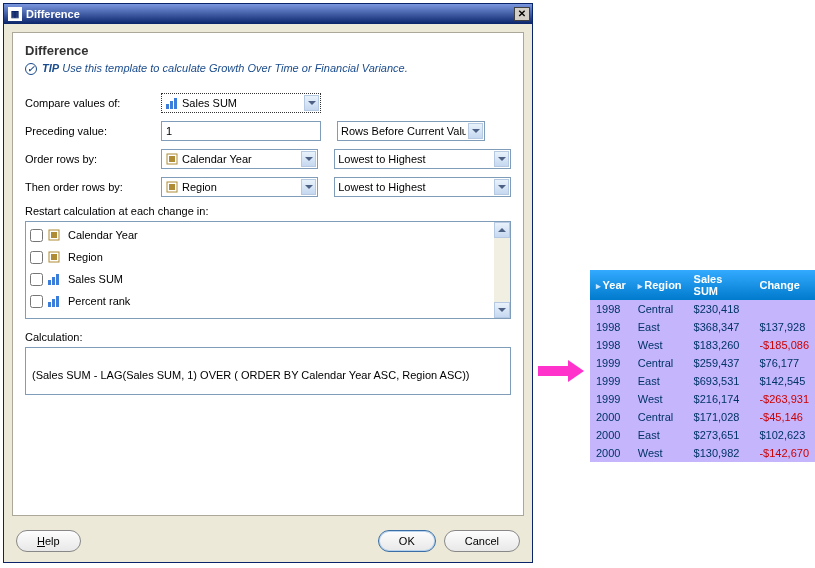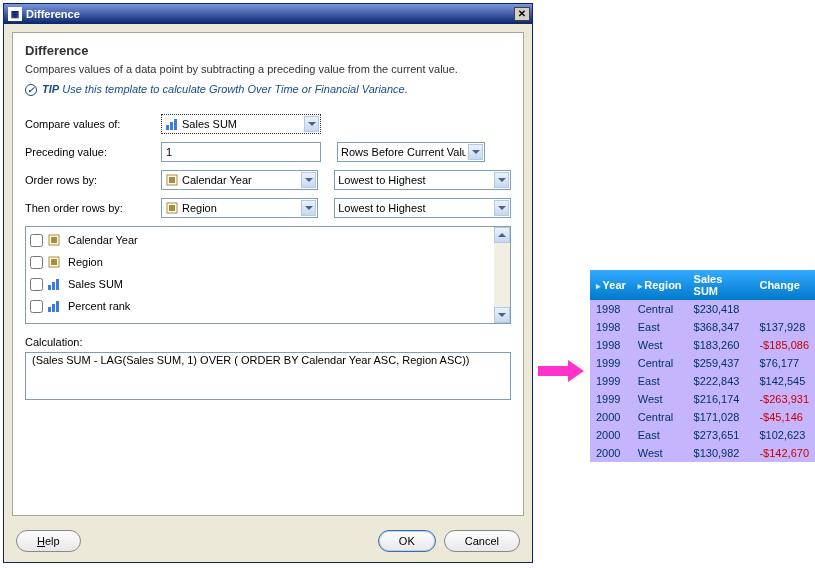--- a/index.html
+++ b/index.html
@@ -173,21 +173,21 @@
     border: 1px solid #b6c9e2;
     display:flex; align-items:center; justify-content:center;
   }
   .scroll-btn.up::after { content:""; border-left:4px solid transparent; border-right:4px solid transparent; border-bottom:4px solid #4d6185;}
   .scroll-btn.down::after { content:""; border-left:4px solid transparent; border-right:4px solid transparent; border-top:4px solid #4d6185;}
   .scroll-track { flex:1; }
   .calc-box {
     border: 1px solid #7f9db9;
     background: #fff;
     height: 48px;
-    padding: 0 6px;
+    padding: 20px 6px;
     line-height: 1.4;
     margin-top: 4px;
   }
   .button-row {
     display: flex;
     padding: 6px 12px 10px 12px;
     align-items: center;
   }
   .btn {
     height: 22px;
@@ -256,21 +256,20 @@
 
 <div class="dialog">
   <div class="titlebar">
     <span class="icon">▦</span>
     <span class="title">Difference</span>
     <span class="close-btn">✕</span>
   </div>
 
   <div class="content">
     <div class="heading">Difference</div>
-    <div class="desc">Compares values of a data point by subtracting a preceding value from the current value.</div>
     <div class="tip-row">
       <span class="tip-icon">✓</span>
       <span class="tip-label">TIP</span>
       <span class="tip-text">Use this template to calculate Growth Over Time or Financial Variance.</span>
     </div>
 
     <div class="form-row">
       <span class="form-label">Compare values of:</span>
       <div class="combo dotted" style="width:160px">
         <span class="combo-icon">
@@ -323,20 +322,21 @@
         </span>
         <span class="combo-text">Region</span>
         <span class="combo-arrow"></span>
       </div>
       <div class="combo" style="width:180px">
         <span class="combo-text">Lowest to Highest</span>
         <span class="combo-arrow"></span>
       </div>
     </div>
 
+    <div class="section-label">Restart calculation at each change in:</div>
     <div class="listbox">
       <div class="listbox-inner">
         <div class="list-item">
           <input type="checkbox" style="">
           <span class="combo-icon">
               <svg class="mini-icon" viewBox="0 0 14 14">
                 <rect x="2" y="2" width="10" height="10" fill="none" stroke="#b08b36" stroke-width="1"></rect>
                 <rect x="4" y="4" width="6" height="6" fill="#b08b36"></rect>
               </svg>
             </span>
@@ -432,21 +432,21 @@
       </tr>
       <tr>
         <td>1999</td>
         <td>Central</td>
         <td class="num">$259,437</td>
         <td class="num">$76,177</td>
       </tr>
       <tr>
         <td>1999</td>
         <td>East</td>
-        <td class="num">$222,843</td>
+        <td class="num">$693,531</td>
         <td class="num">$142,545</td>
       </tr>
       <tr>
         <td>1999</td>
         <td>West</td>
         <td class="num">$216,174</td>
         <td class="num neg">-$263,931</td>
       </tr>
       <tr>
         <td>2000</td>

